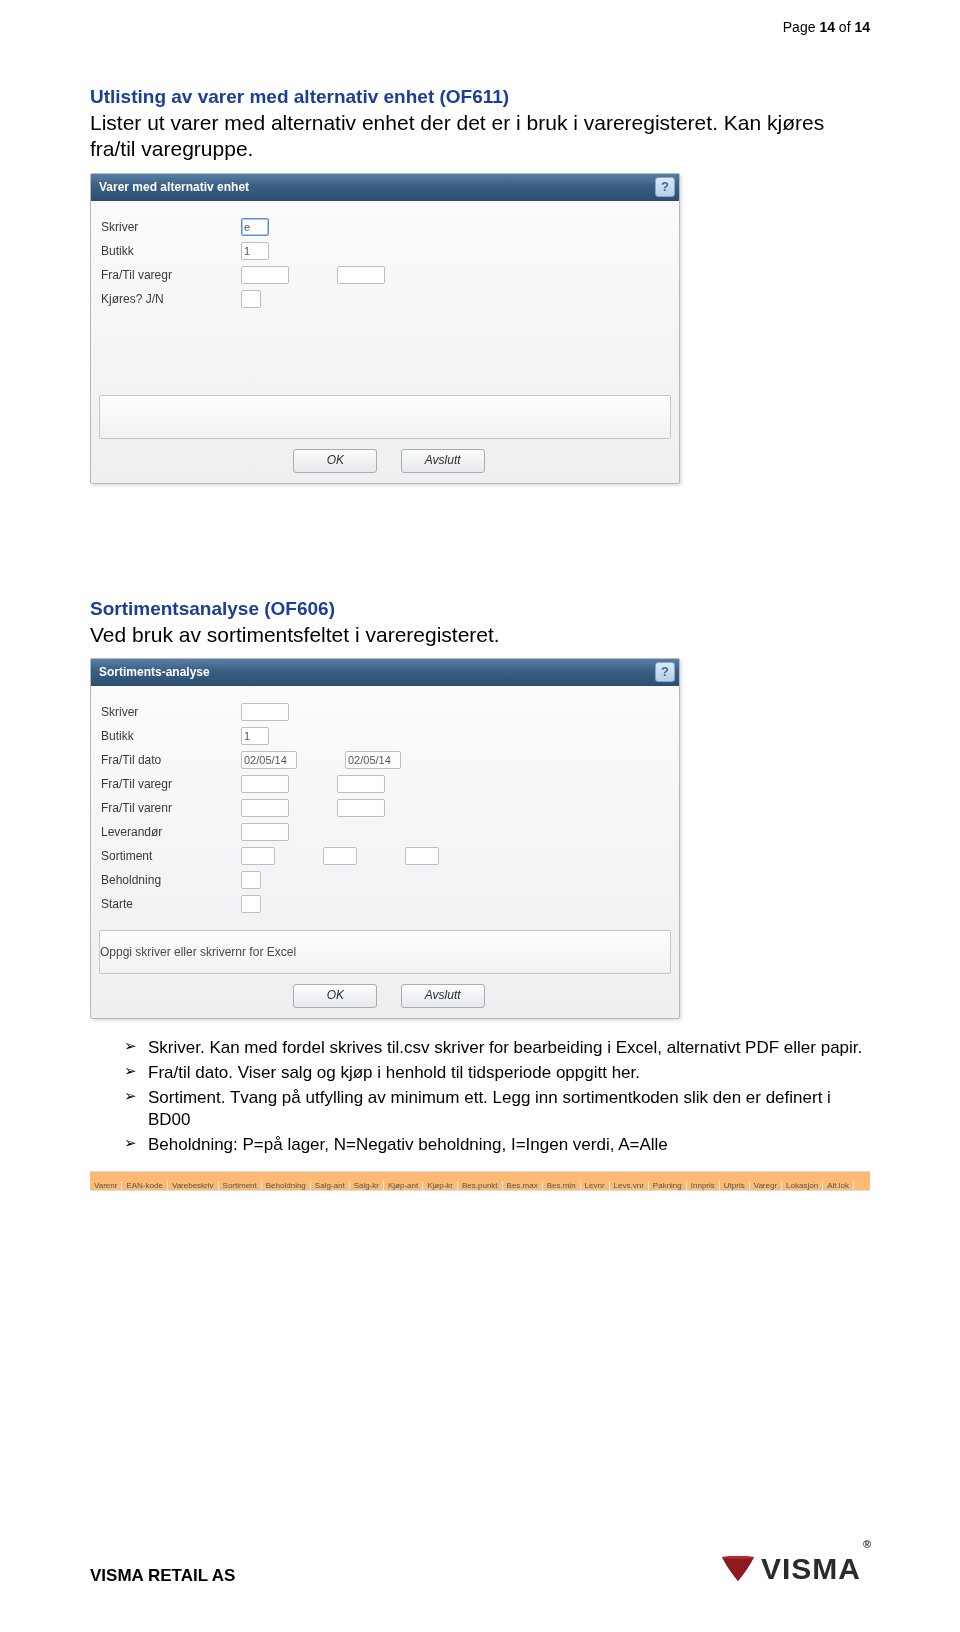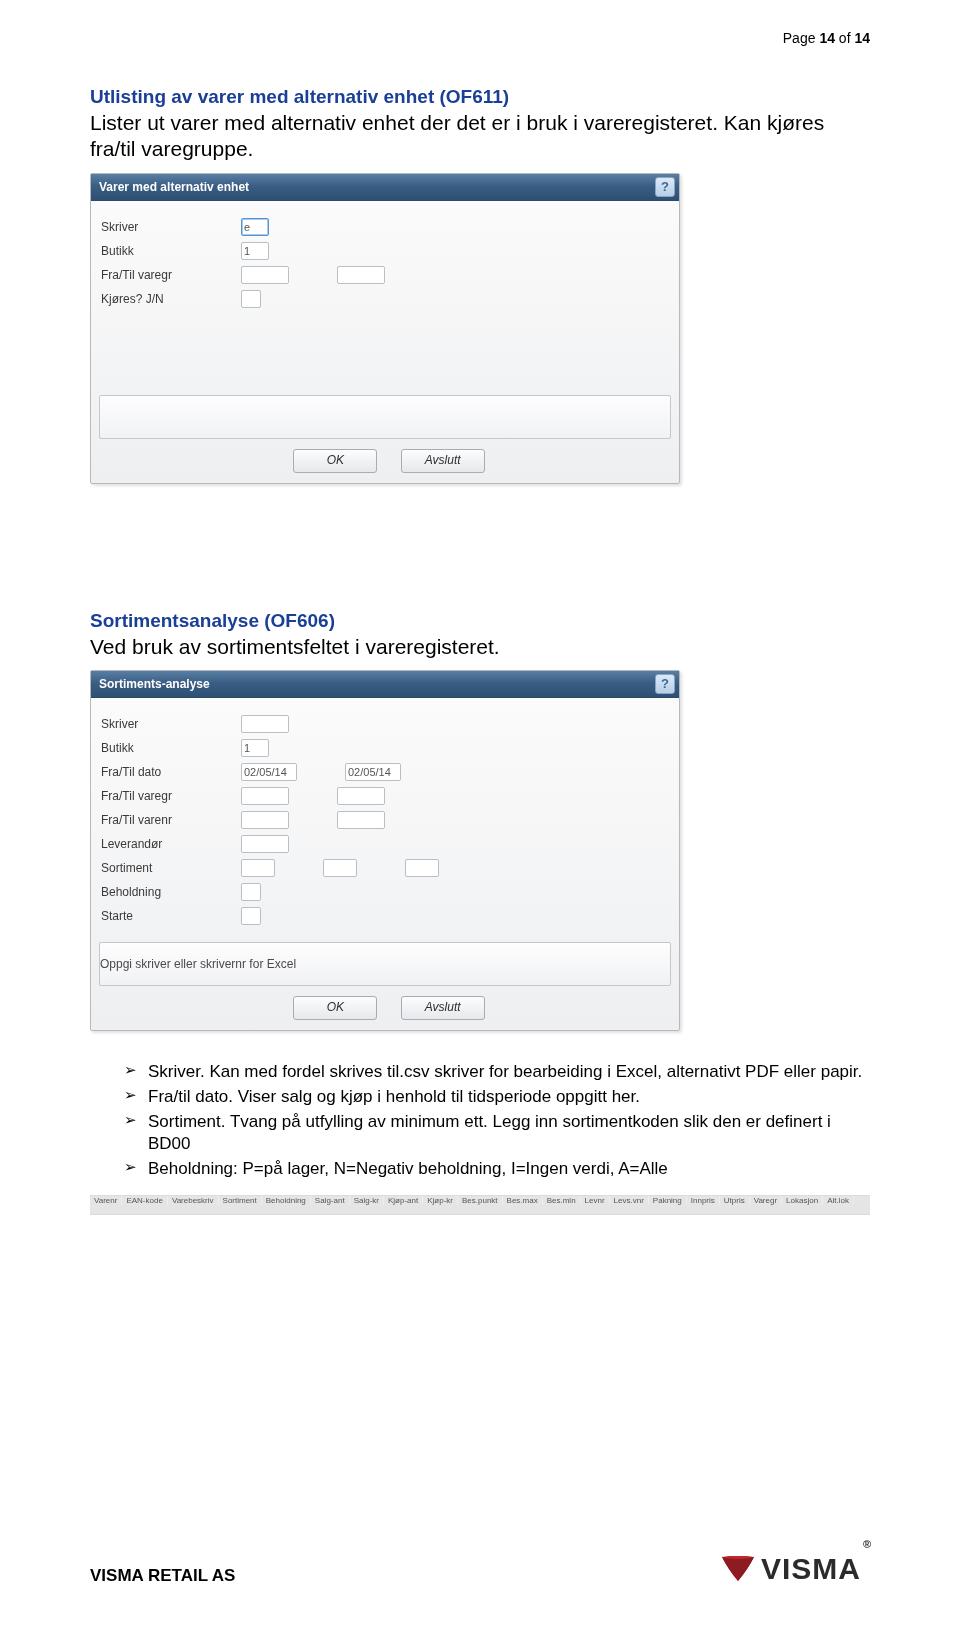--- a/index.html
+++ b/index.html
@@ -15,21 +15,21 @@
   }
   .page {
     position: relative;
     width: 960px;
     height: 1632px;
     box-sizing: border-box;
     padding: 32px 90px 0 90px;
   }
   .pagenum {
     position: absolute;
-    top: 30px;
+    top: 19px;
     right: 90px;
     font-size: 14px;
     text-align: center;
   }
   .pagenum .b { font-weight: bold; }
   h2.section {
     color: #1a3f97;
     font-size: 19px;
     font-weight: bold;
     margin: 54px 0 2px 0;
@@ -41,21 +41,21 @@
   }
   
   .dialog {
     width: 588px;
     border: 1px solid #b5b9bd;
     border-radius: 2px;
     background: linear-gradient(#fcfcfc, #eeeff1);
     box-shadow: 2px 2px 3px rgba(0,0,0,0.12);
     font-size: 12px;
     color: #333;
-    margin-bottom: 30px;
+    margin-bottom: 18px;
   }
   .dialog .titlebar {
     position: relative;
     height: 26px;
     line-height: 26px;
     padding: 0 8px;
     color: #fff;
     font-weight: bold;
     font-size: 12px;
     background: linear-gradient(#5a7fa4, #3a5e84 45%, #2d4f73);
@@ -155,23 +155,23 @@
     color: #000;
   }
   
   .colstrip {
     margin-top: 16px;
     display: flex;
     font-size: 8px;
     color: #555;
     border-top: 1px solid #dcdcdc;
     border-bottom: 1px solid #dcdcdc;
-    background: #e5e5e5;
+    background: #fdba74;
     height: 18px;
-    align-items: flex-start;
+    align-items: flex-end;
   }
   .colstrip span {
     padding: 0 4px;
     white-space: nowrap;
     border-right: 1px solid #eee;
   }
   
   .footer {
     position: absolute;
     left: 90px;

